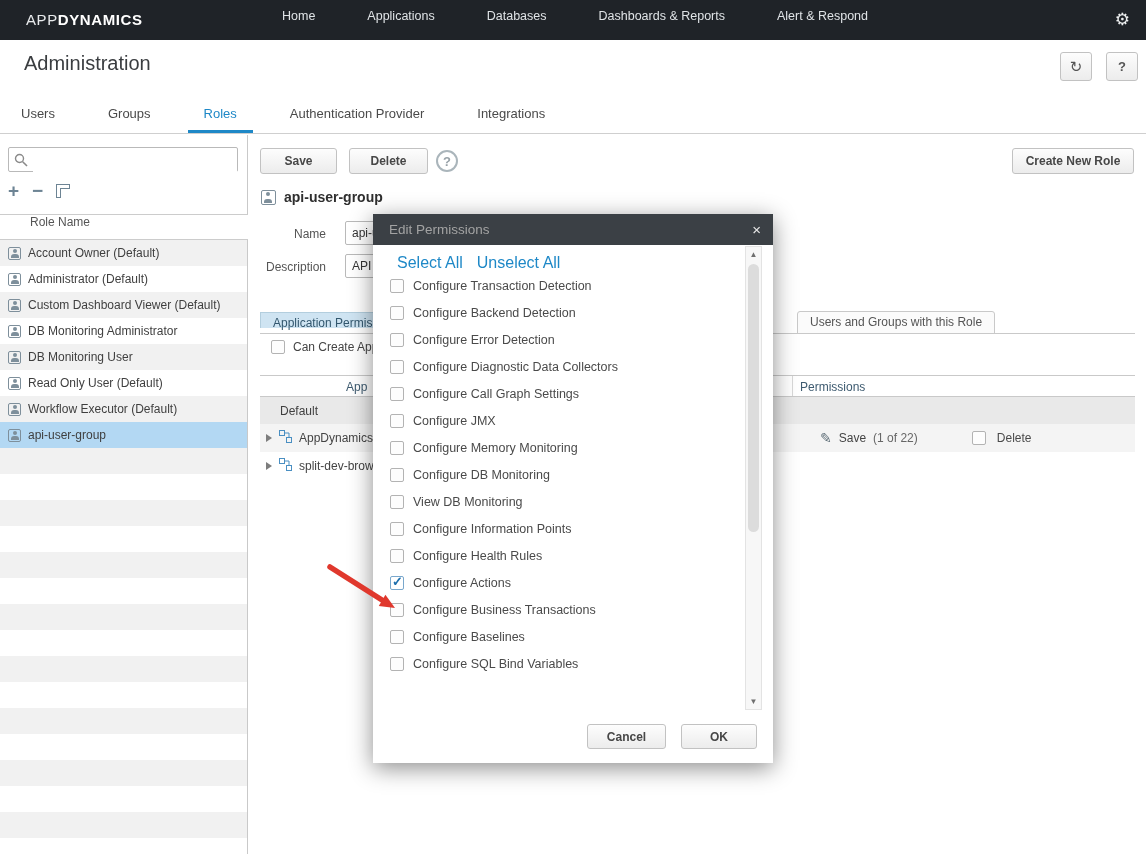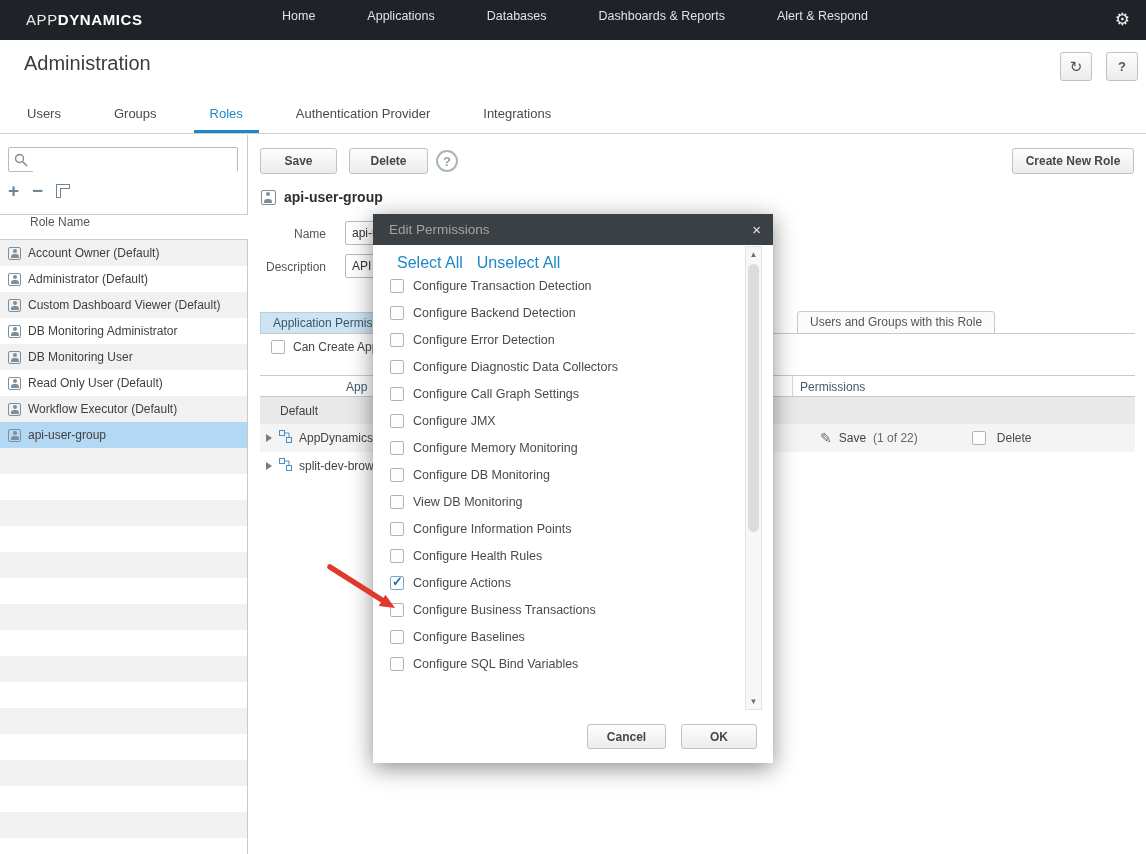--- a/index.html
+++ b/index.html
@@ -17,21 +17,21 @@
   .gear{position:absolute;right:16px;top:0;line-height:40px;font-size:17px;color:#eceeef;cursor:pointer}
 
   
   .page-title{position:absolute;left:24px;top:52px;font-size:20px;color:#3a3d40}
   .icon-btn{position:absolute;width:30px;height:27px;display:flex;align-items:center;justify-content:center;
             background:linear-gradient(#fdfdfd,#ececec);border:1px solid #c2c2c2;border-radius:3px;
             color:#555;font-size:15px;cursor:pointer}
 
   
   .tabbar{position:absolute;left:0;top:95px;width:1146px;height:39px;border-bottom:1px solid #cfcfcf;
-          display:flex;padding-left:11px;gap:21px;box-sizing:border-box}
+          display:flex;padding-left:5px;gap:21px;box-sizing:border-box}
   .tab{padding:0 16px;line-height:38px;font-size:13px;color:#4a4a4a;cursor:pointer;white-space:nowrap}
   .tab.active{color:#1e88c7;box-shadow:inset 0 -3px 0 #1e88c7}
 
   
   .sidebar{position:absolute;left:0;top:135px;width:248px;bottom:0;background:#fff;
            border-right:1px solid #c9c9c9;box-sizing:border-box}
   .search-box{position:absolute;left:8px;top:12px;width:230px;height:25px;border:1px solid #b9b9b9;
               border-radius:2px;background:#fff;box-sizing:border-box}
   .search-box input{position:absolute;left:24px;top:1px;right:2px;height:21px;border:none;outline:none;
                     font-size:12px;font-family:"Liberation Sans",sans-serif;width:200px}
@@ -68,21 +68,21 @@
                border-radius:50%;color:#98a2a8;font-weight:bold;font-size:13px;display:flex;
                align-items:center;justify-content:center;box-sizing:border-box;cursor:pointer}
 
   
   .role-head{position:absolute;left:261px;top:189px;display:flex;align-items:center;gap:8px}
   .role-head .t{font-size:14px;font-weight:bold;color:#2f2f2f}
   .flabel{position:absolute;width:76px;text-align:right;color:#555}
   .tinput{position:absolute;height:24px;border:1px solid #b9b9b9;border-radius:2px;padding:0 6px;
           font-size:12px;font-family:"Liberation Sans",sans-serif;box-sizing:border-box;color:#333}
 
-  .subtab{position:absolute;height:22px;line-height:21px;padding:0 12px;font-size:12px;box-sizing:border-box;
+  .subtab{position:absolute;height:16px;line-height:21px;padding:0 12px;font-size:12px;box-sizing:border-box;
           cursor:pointer;white-space:nowrap}
   .subtab.sel{background:#cfe4f2;border:1px solid #b3cede;border-bottom:none;color:#33576e;top:312px;left:260px}
   .subtab.plain{background:#fbfbfb;border:1px solid #c9c9c9;border-radius:3px 3px 0 0;color:#555;
                 top:311px;left:797px;height:23px}
   .subtab-line{position:absolute;left:260px;top:333px;width:875px;height:1px;background:#c9c9c9}
 
   .chk{position:relative;width:14px;height:14px;border:1px solid #b3b3b3;border-radius:2px;background:#fdfdfd;
        box-sizing:border-box;display:inline-block;flex:0 0 14px;cursor:pointer}
   .chk .glyph{display:none;position:absolute;left:1px;top:-3px;font-size:13px;font-weight:bold;color:#1d6fad}
   .chk.checked{border-color:#79a7cc;background:#fff}

